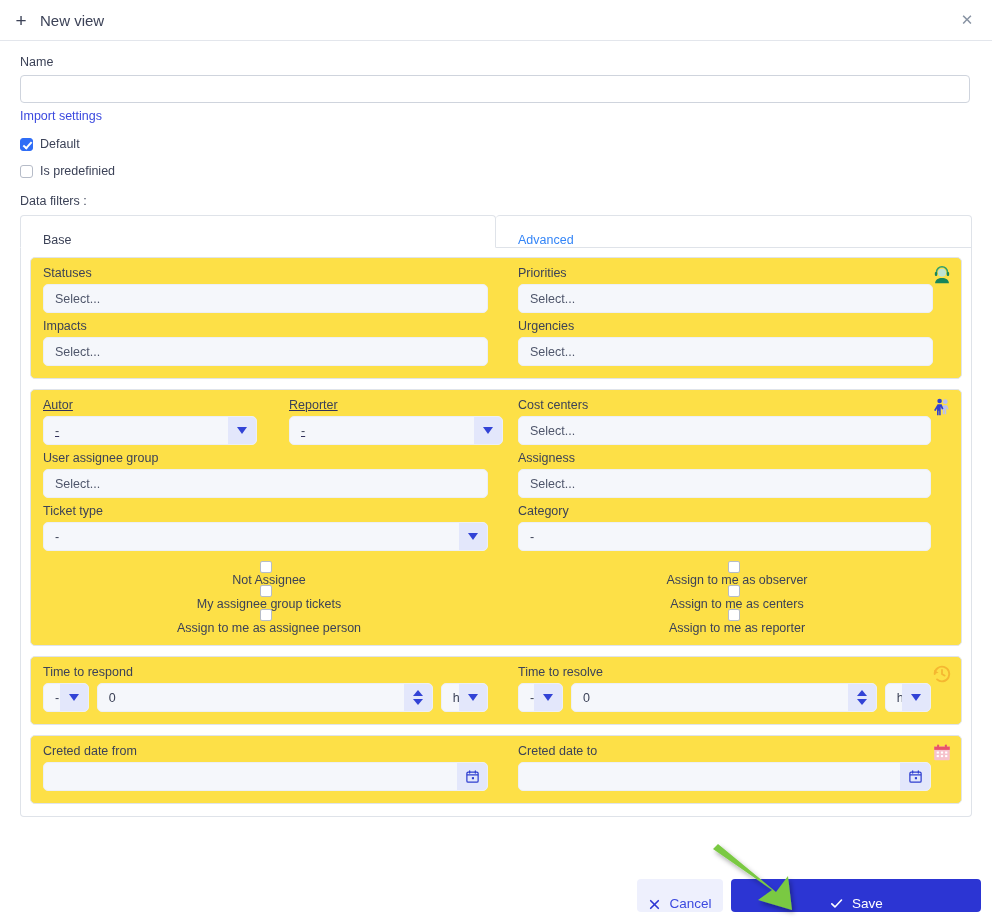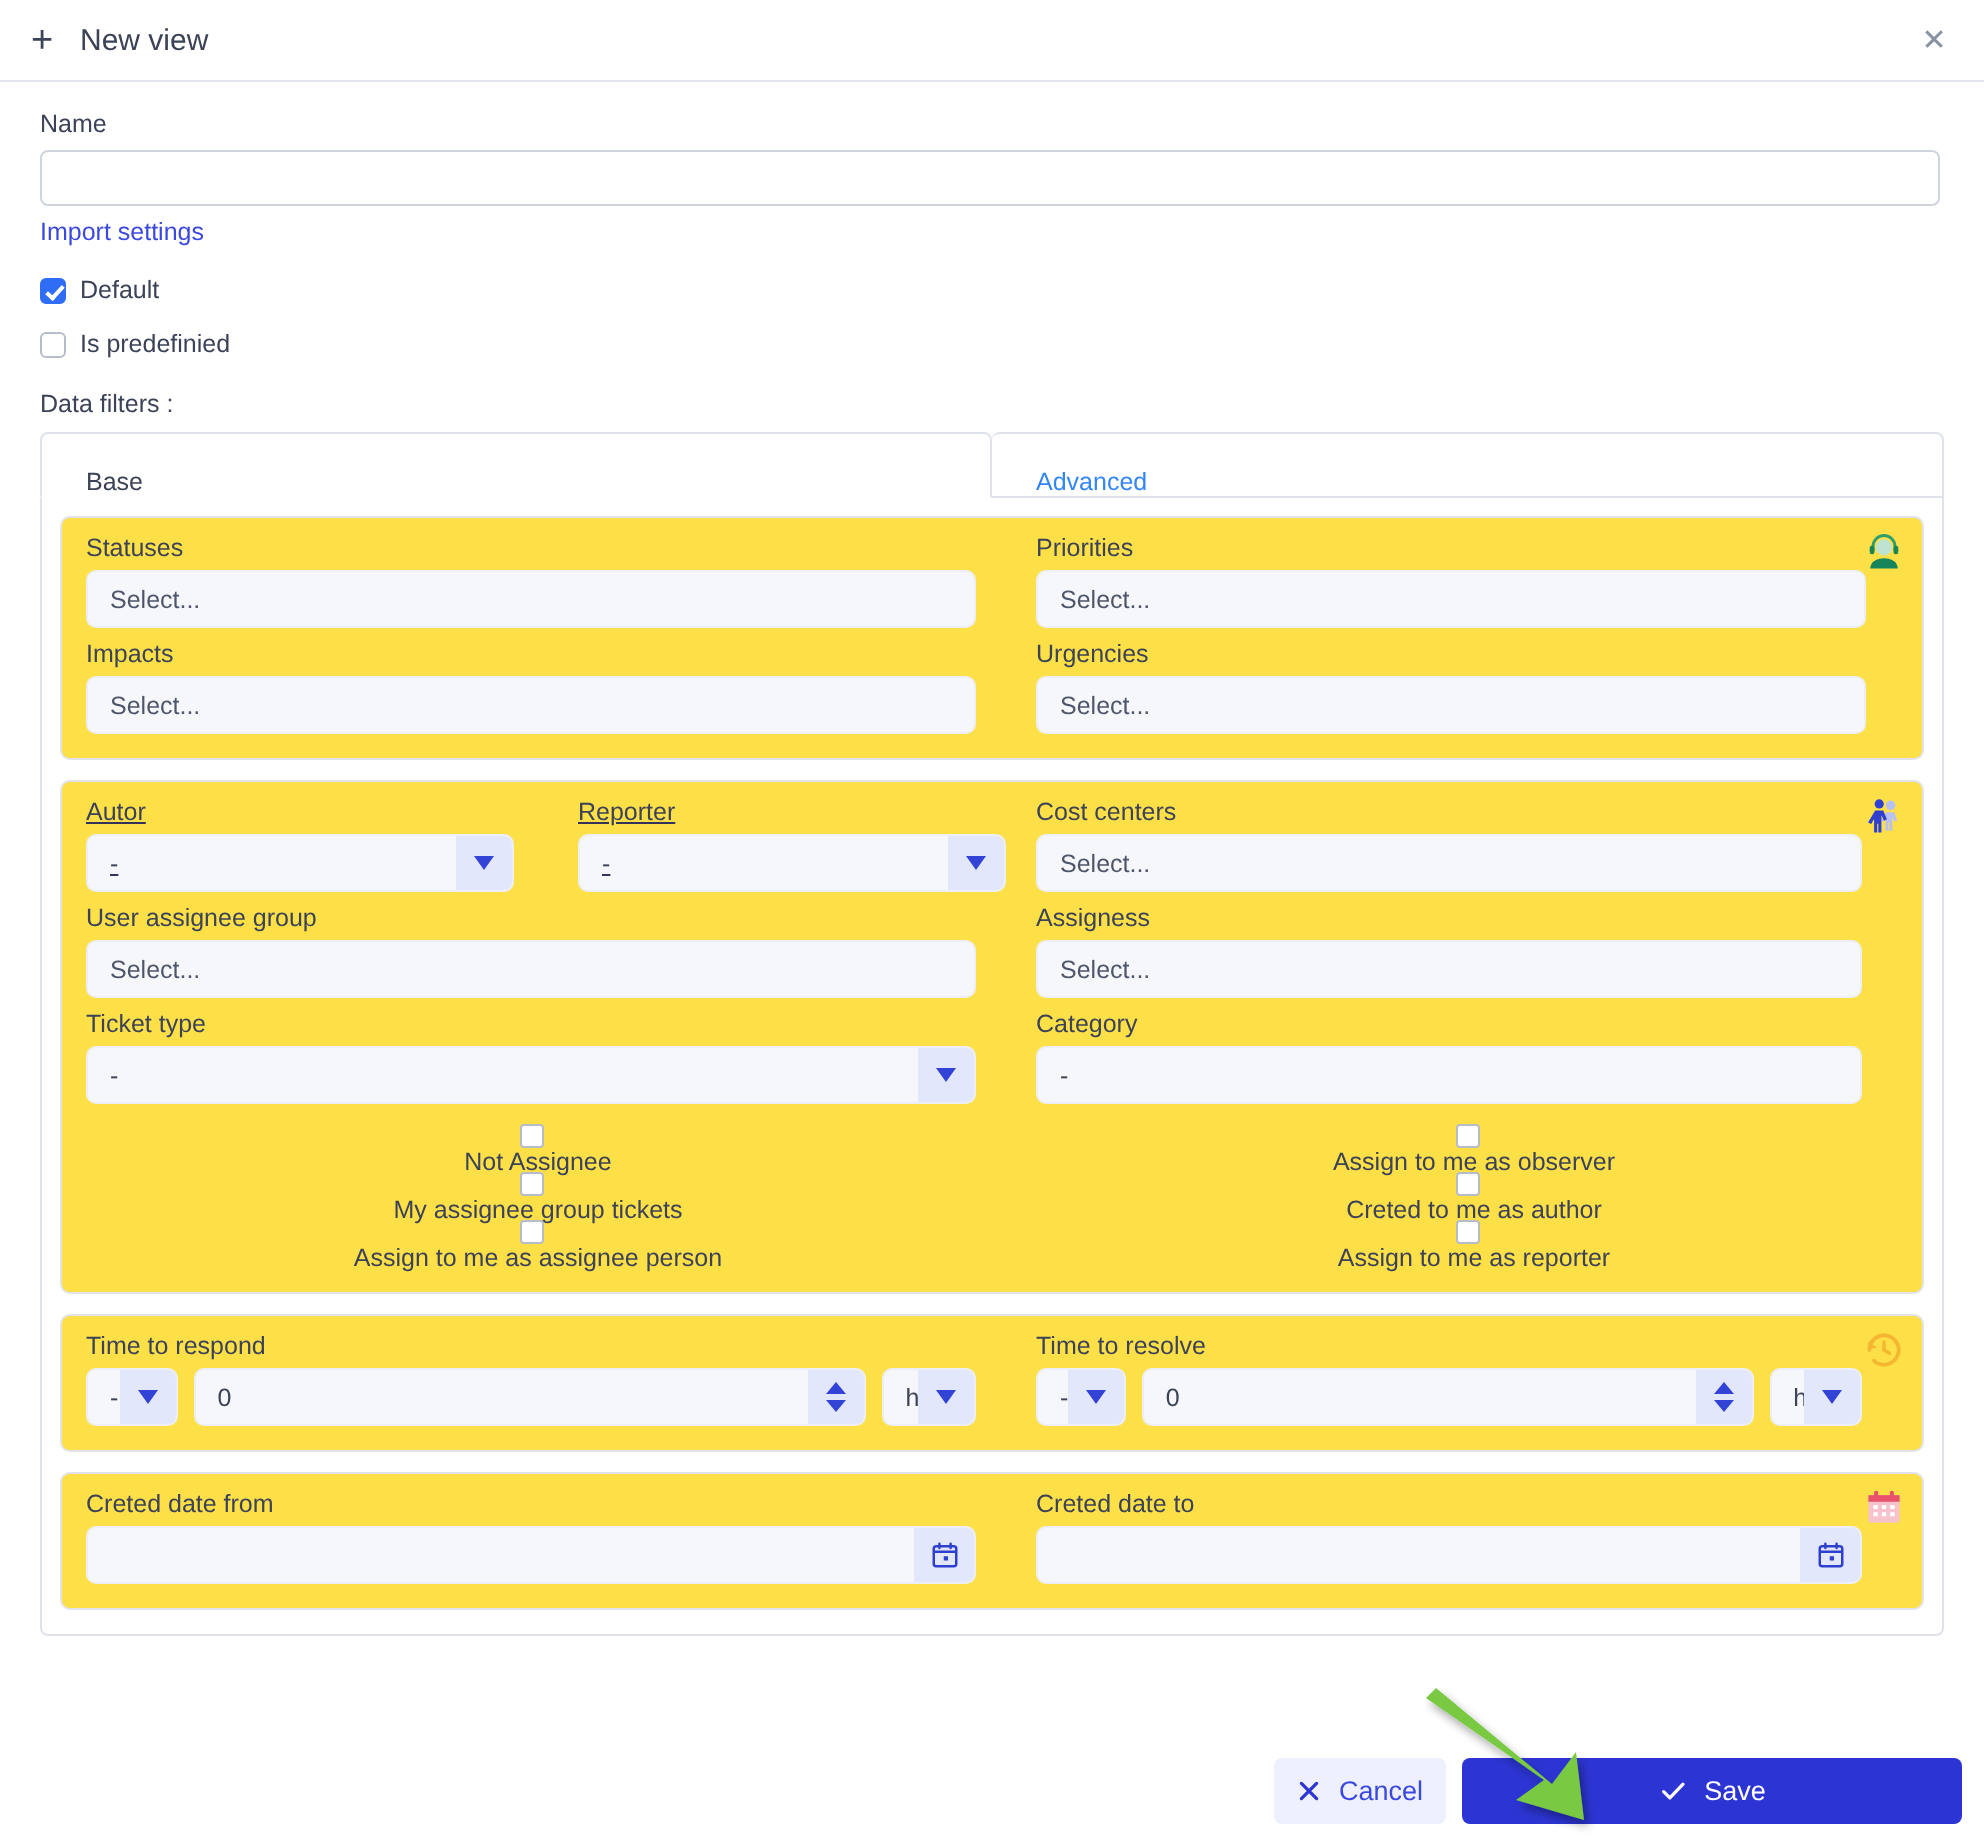--- a/index.html
+++ b/index.html
@@ -177,21 +177,21 @@
   .sla-unit { width: 62px; }
 
   
   .footer {
     position:absolute; left:0; right:0; bottom: 10px;
     display:flex; justify-content:flex-end; align-items:center;
     padding-right: 11px; gap: 8px;
   }
   .btn {
     height: 33px; border-radius: 4px; border:none;
-    display:flex; align-items:center; justify-content:center; gap:8px;
+    display:flex; align-items:flex-end; justify-content:center; gap:8px;
     font-size: 13.5px; cursor:pointer;
     font-family: "Liberation Sans", sans-serif;
   }
   .btn-cancel { background:#eef0fd; color:#3b49df; width: 86px; }
   .btn-save { background:#2c35d3; color:#fff; width: 250px; }
   .icon-x, .icon-check { display:inline-flex; }
 
   .arrow-annot {
     position:absolute; left: 700px; top: 838px;
     width: 130px; height: 80px; pointer-events:none;
@@ -376,21 +376,21 @@
                 <span class="chk-text">Assign to me as assignee person</span>
               </div>
             </div>
             <div>
               <div class="chk-item">
                 <span class="chk-box"></span>
                 <span class="chk-text">Assign to me as observer</span>
               </div>
               <div class="chk-item">
                 <span class="chk-box"></span>
-                <span class="chk-text">Creted to me as author</span>
+                <span class="chk-text">Assign to me as centers</span>
               </div>
               <div class="chk-item">
                 <span class="chk-box"></span>
                 <span class="chk-text">Assign to me as reporter</span>
               </div>
             </div>
           </div>
         </div>
 
         <div class="card">

